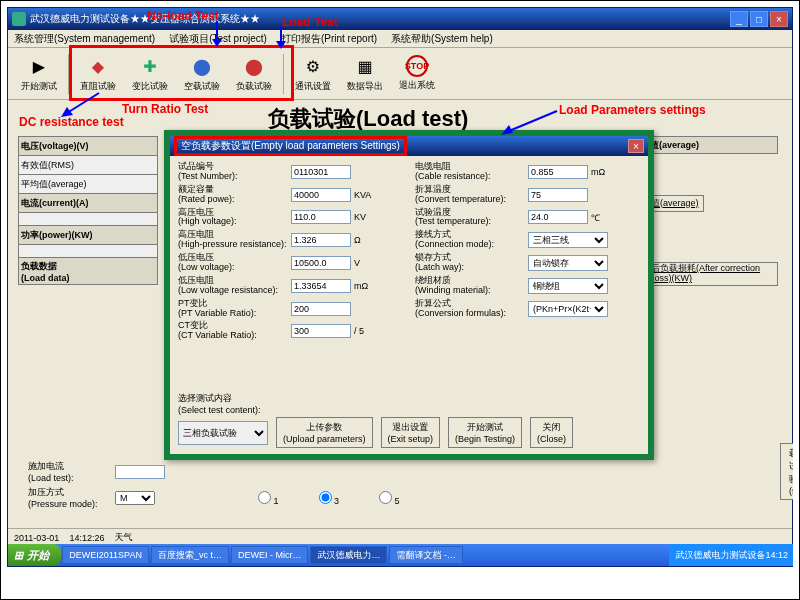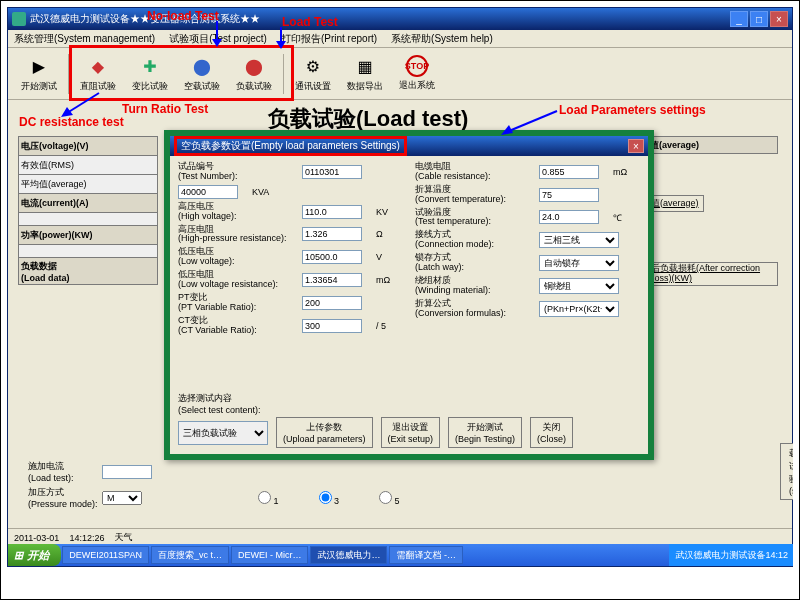--- a/index.html
+++ b/index.html
@@ -34,21 +34,21 @@
 
 .page-title { position: absolute; top: 96px; left: 260px; font-size: 22px; font-weight: bold; color: #000; }
 .left-panel { position: absolute; left: 10px; top: 128px; width: 140px; }
 .left-panel .row { height: 20px; border: 1px solid #7a7a7a; background: #efefef; font-size: 9px; display: flex; align-items: center; padding: 0 2px; margin-bottom: -1px; }
 .left-panel .row.head { font-weight: bold; background: #dcd8c8; }
 .right-panel { position: absolute; right: 14px; top: 128px; width: 150px; display:flex; flex-direction:column; gap:3px; }
 .right-panel .row { height: 18px; font-size: 9px; display:flex; align-items:center; }
 .right-panel .btn { display:inline-block; border:1px solid #7a7a7a; background:#ece9d8; padding:1px 4px; text-decoration:underline; }
 
 .bottom-area { position: absolute; left: 20px; bottom: 54px; font-size: 9px; }
-.bottom-area .brow { margin: 3px 0; display:flex; align-items:center; gap:4px; }
+.bottom-area .brow { margin: 3px 0; display:flex; align-items:center; gap:17px; }
 .bottom-area input, .bottom-area select { font-size:9px; height:14px; }
 
 .radio-row { position: absolute; left: 250px; bottom: 60px; font-size: 9px; display: flex; gap: 40px; }
 
 .statusbar { position: absolute; left: 0; bottom: 20px; width: 100%; height: 18px; background: #ece9d8; border-top: 1px solid #aca899; display: flex; align-items: center; padding: 0 6px; font-size: 9px; gap: 10px; }
 
 
 .taskbar { position: absolute; left: 0; bottom: 0; width: 786px; height: 22px; background: linear-gradient(#3c81f3,#245edb); display: flex; align-items: center; }
 .start-btn { height: 22px; padding: 0 12px 0 6px; background: linear-gradient(#5fbb3a,#3a8a1e); color: #fff; font-weight: bold; font-style: italic; font-size: 11px; display: flex; align-items: center; gap: 4px; border-radius: 0 8px 8px 0; }
 .task-item { height: 18px; margin: 0 1px; padding: 0 6px; background: #3d7ae6; color: #fff; font-size: 9px; display: flex; align-items: center; gap: 3px; border: 1px solid #2a5fc0; max-width: 90px; overflow: hidden; white-space: nowrap; }
@@ -56,21 +56,21 @@
 .tray { margin-left: auto; height: 22px; background: #1a8cff; display: flex; align-items: center; padding: 0 6px; font-size: 9px; color: #fff; gap: 0; }
 
 
 .dialog { position: absolute; left: 156px; top: 122px; width: 490px; height: 330px; background: #ece9d8; border: 6px solid #15803d; box-shadow: 2px 2px 6px rgba(0,0,0,.4); z-index: 40; }
 .dlg-title { height: 20px; background: linear-gradient(#2a6fd6,#0a246a); color: #fff; font-size: 10px; display: flex; align-items: center; padding: 0 4px; }
 .dlg-title .red-frame { border: 3px solid #e00; padding: 0px 4px; display: inline-block; }
 .dlg-title .spacer { flex: 1; }
 .dlg-title .xbtn { width: 16px; height: 14px; background: #c75050; color: #fff; display: flex; align-items: center; justify-content: center; border: 1px solid #fff5; }
 .dlg-body { padding: 6px 8px; font-size: 9px; color: #000; display: flex; gap: 12px; }
 .dlg-col { flex: 1; display: flex; flex-direction: column; gap: 3px; }
-.fld { display: flex; align-items: center; gap: 14px; }
+.fld { display: flex; align-items: center; gap: 3px; }
 .fld .lab { width: 110px; line-height: 1.1; }
 .fld input.txt { width: 60px; height: 14px; border: 1px solid #7f9db9; background: #fff; font-size: 9px; padding: 0 2px; }
 .fld .unit { width: 24px; font-size: 9px; }
 .fld select { width: 80px; height: 16px; border: 1px solid #7f9db9; background: #fff; font-size: 9px; }
 .dlg-foot { position: absolute; left: 8px; right: 8px; bottom: 6px; }
 .dlg-foot .lab2 { font-size: 9px; margin-bottom: 2px; }
 .dlg-foot .row2 { display: flex; align-items: center; gap: 8px; }
 .dlg-foot select { width: 90px; height: 24px; font-size: 9px; border:1px solid #7f9db9; }
 .dlg-foot .dbtn { border: 1px solid #7a7a7a; background: #ece9d8; font-size: 9px; padding: 3px 6px; }
 
@@ -222,20 +222,22 @@
     </div>
     <div class="dlg-body">
       <div class="dlg-col" id="dlg-left">
               <div class="fld">
                 <span class="lab" style="white-space:pre-line">试品编号
 (Test Number):</span>
                 <input class="txt" value="0110301" style="">
                 <span class="unit"></span>
               </div>
               <div class="fld">
+                <span class="lab" style="white-space:pre-line">额定容量
+(Rated powe):</span>
                 <input class="txt" value="40000" style="">
                 <span class="unit">KVA</span>
               </div>
               <div class="fld">
                 <span class="lab" style="white-space:pre-line">高压电压
 (High voltage):</span>
                 <input class="txt" value="110.0" style="">
                 <span class="unit">KV</span>
               </div>
               <div class="fld">

